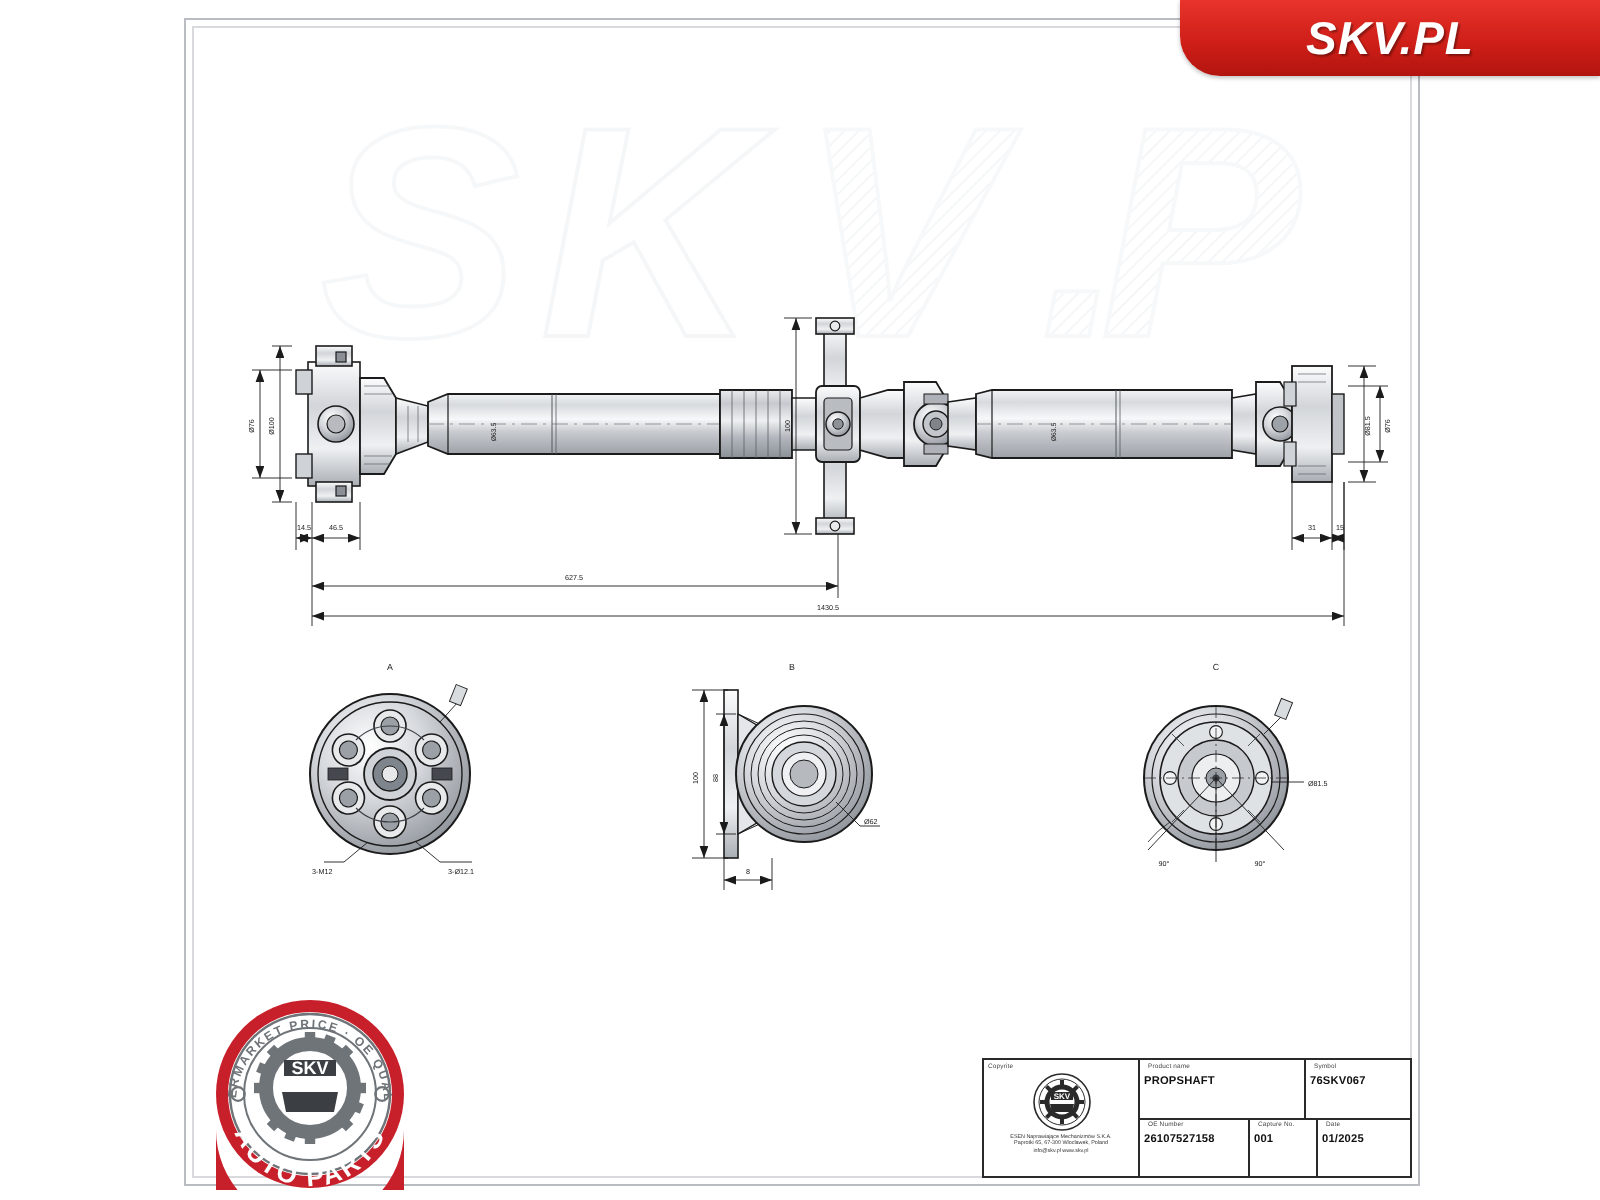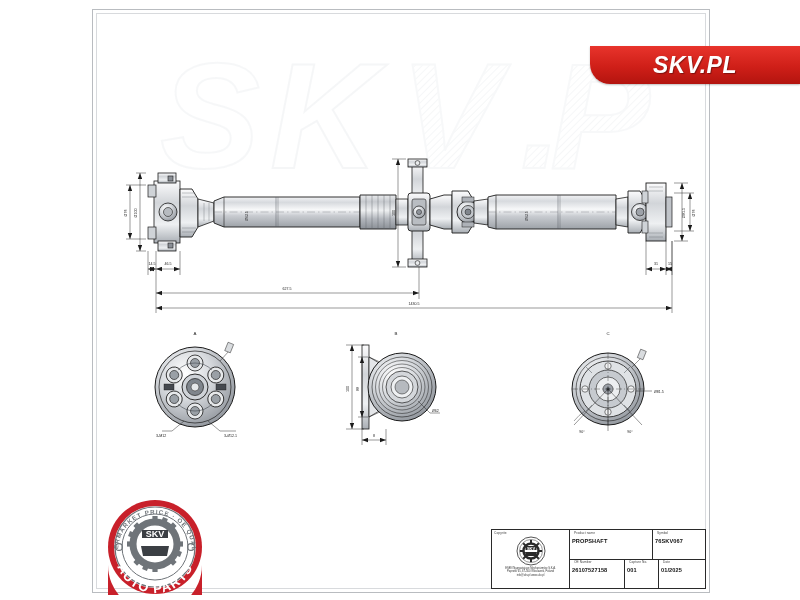--- a/index.html
+++ b/index.html
@@ -14,21 +14,21 @@
   #frame-outer{position:absolute;left:92px;top:9px;width:616px;height:582px;
     border:1px solid #b9bcc0;background:transparent;}
   #frame-inner{position:absolute;left:96px;top:13px;width:608px;height:574px;
     border:1px solid #d8dadd;background:transparent;}
 
   
   #brand-banner{position:absolute;right:0;top:0;width:210px;height:38px;
     background:linear-gradient(180deg,#e8342c 0%,#cf1f18 55%,#b3140f 100%);
     border-bottom-left-radius:20px;
     display:flex;align-items:center;justify-content:center;
-    box-shadow:0 1px 2px rgba(0,0,0,.25);margin-top:46px;}
+    box-shadow:0 1px 2px rgba(0,0,0,.25);}
   #brand-banner .txt{color:#fff;font-weight:bold;font-style:italic;
     font-size:23px;letter-spacing:.5px;
     text-shadow:1px 1px 1px rgba(0,0,0,.35);font-family:"Liberation Sans",sans-serif;}
 
   
   #watermark{position:absolute;left:150px;top:40px;width:520px;height:160px;
     pointer-events:none;opacity:.55;}
   #watermark text{font-family:"Liberation Sans",sans-serif;font-weight:bold;
     font-style:italic;fill:none;stroke:#eceef0;stroke-width:2;}
 

